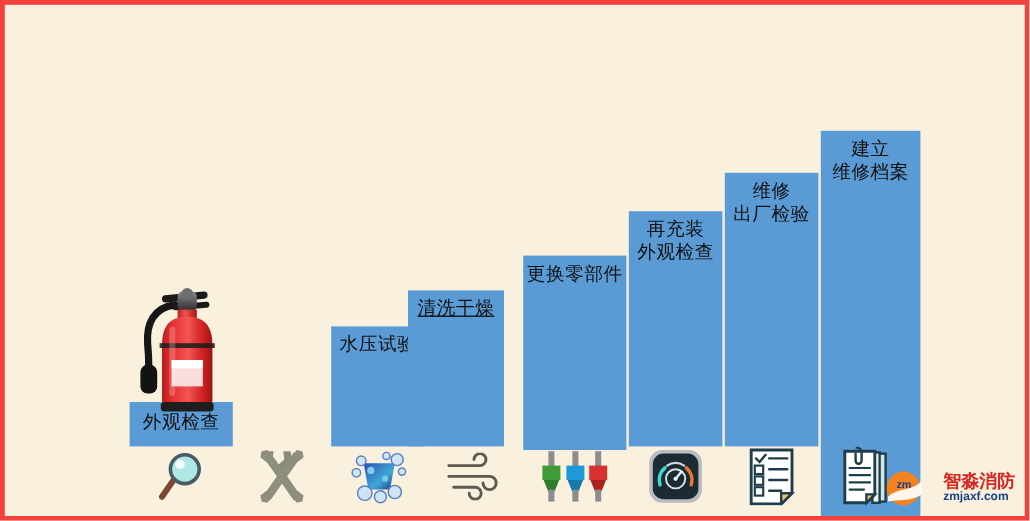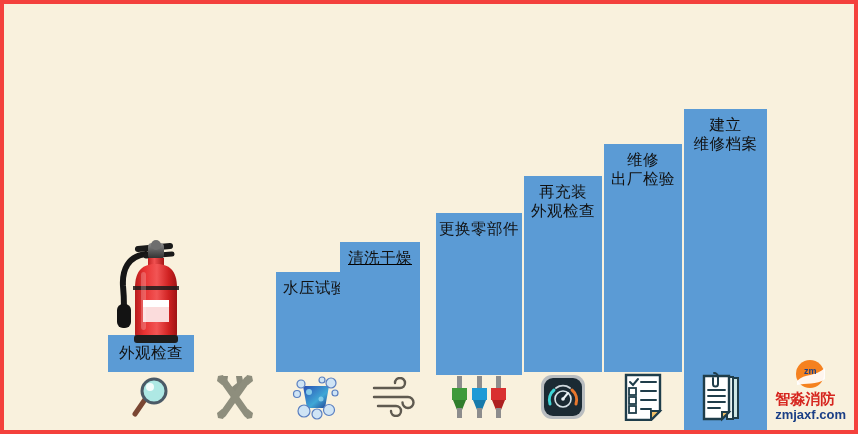--- a/index.html
+++ b/index.html
@@ -68,37 +68,36 @@
     justify-content: center;
   }
   .icon-cell svg { display: block; }
   
   #watermark {
     position: absolute;
     right: 8px;
     bottom: 8px;
     display: flex;
     align-items: center;
-    gap: 4px;
-    flex-direction: column;
+    gap: 16px;
   }
   #wm-text {
     display: flex;
     flex-direction: column;
     line-height: 1.05;
   }
   #wm-title {
     font-size: 15px;
     font-weight: bold;
     color: #d6261f;
     letter-spacing: 0px;
-    font-family: Liberation Mono, monospace;
+    font-family: Liberation Sans, sans-serif;
   }
   #wm-url {
-    font-size: 13px;
+    font-size: 10px;
     font-weight: bold;
     color: #1b3f86;
     font-family: "Liberation Sans", "DejaVu Sans", sans-serif;
   }
 </style>
 </head>
 <body>
 
 <div id="stage">
 

